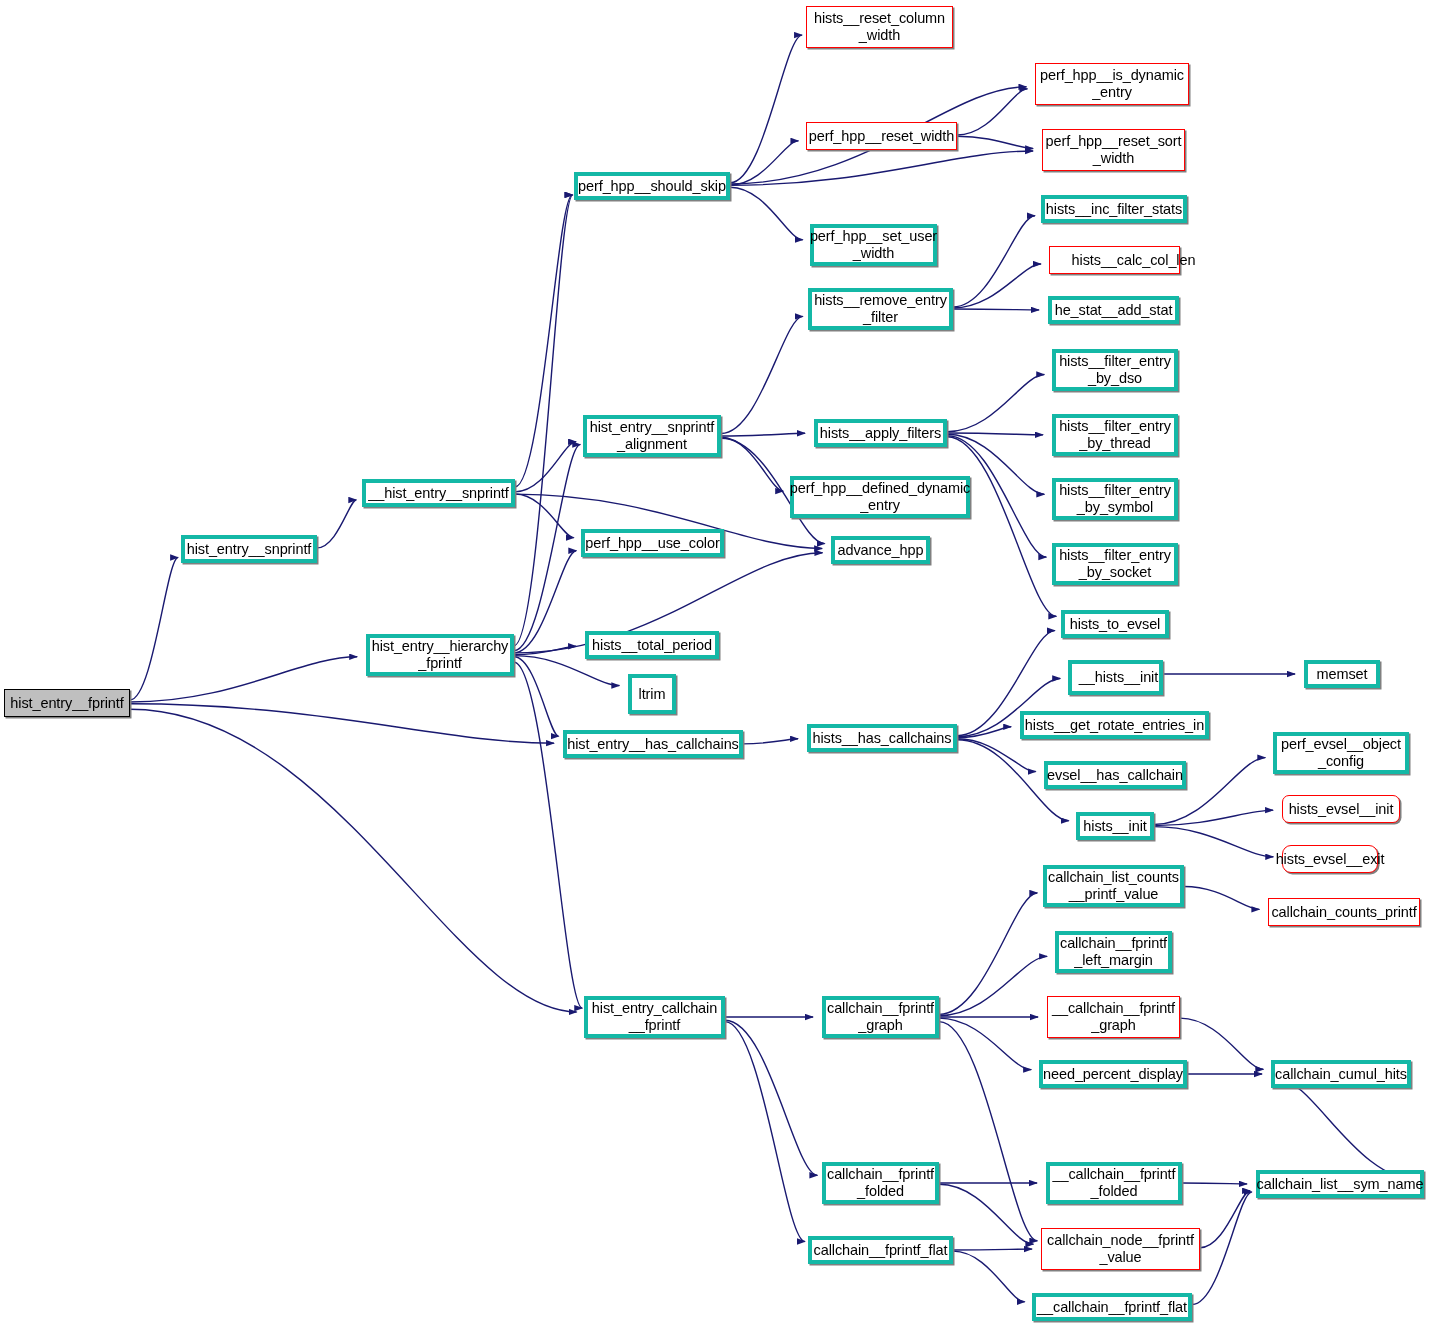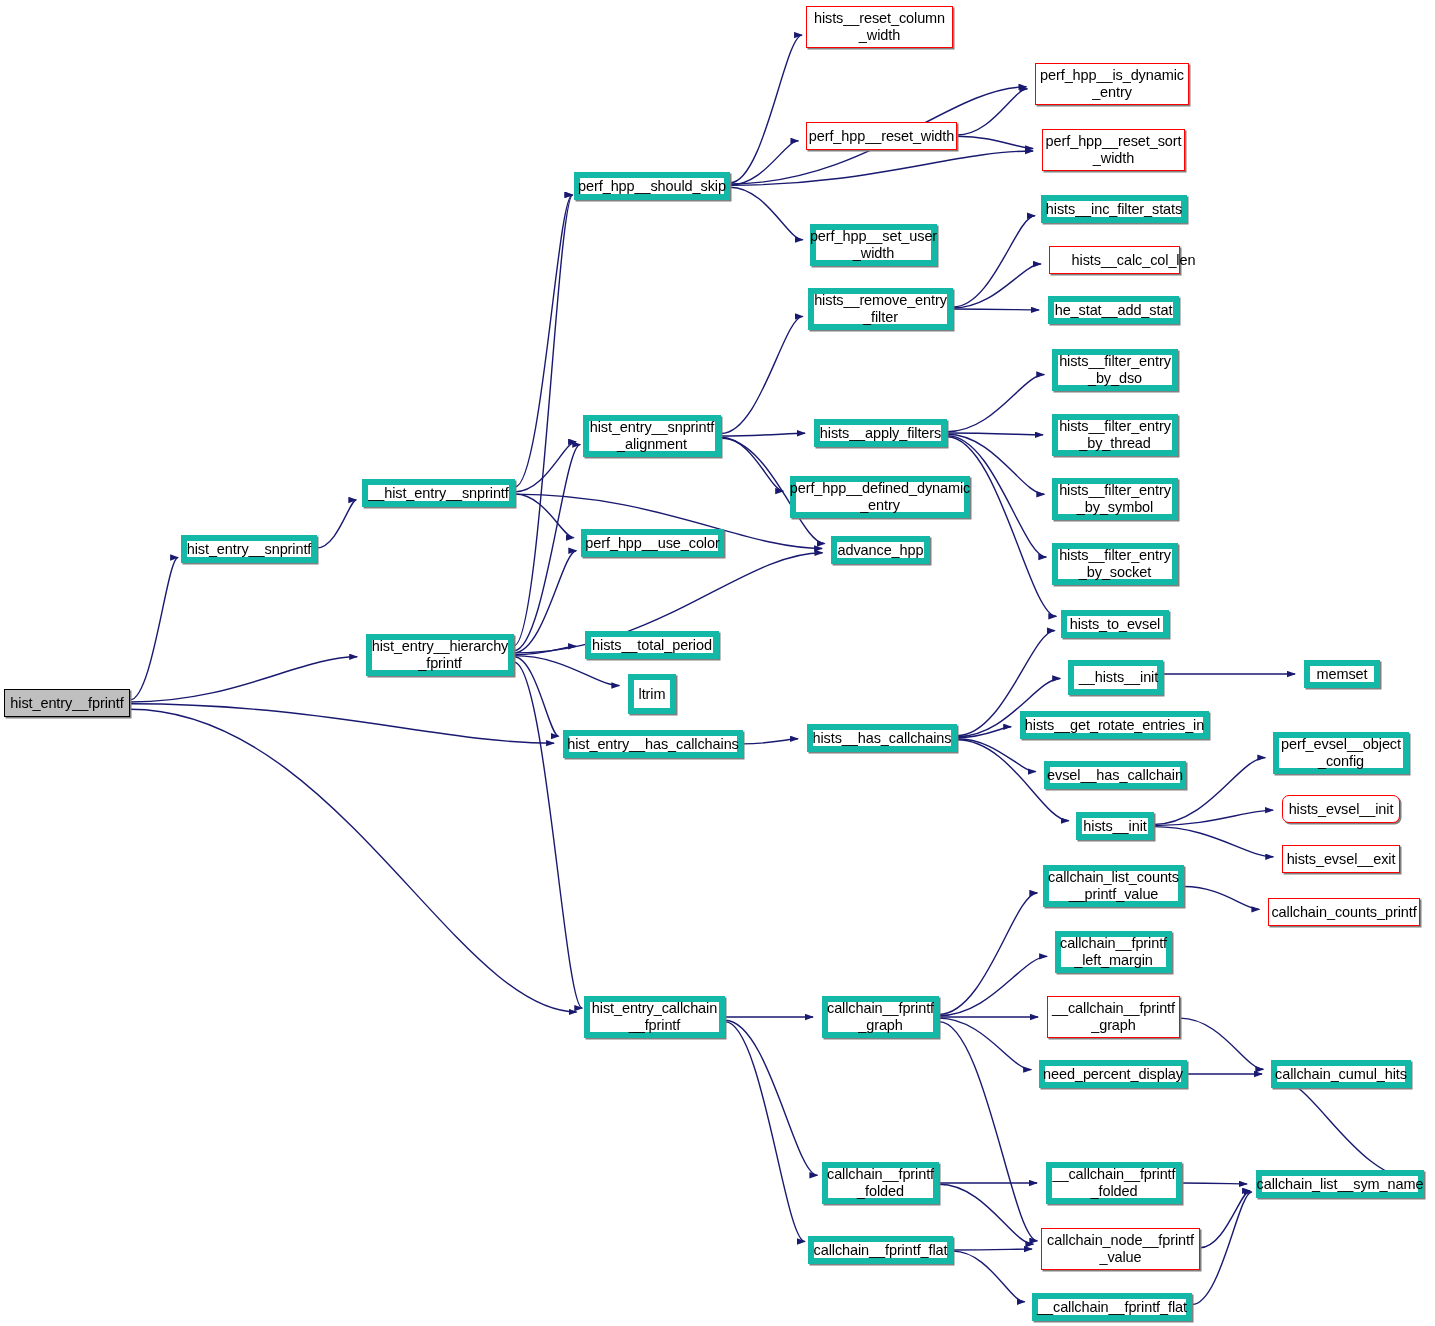--- a/index.html
+++ b/index.html
@@ -23,21 +23,21 @@
     pointer-events: none;
   }
   .node {
     position: absolute;
     box-sizing: border-box;
     display: flex;
     align-items: center;
     justify-content: center;
     text-align: center;
     background: #ffffff;
-    border: 6px solid #14b8a6;
+    border: 4px solid #14b8a6;
     color: #000000;
     font-size: 14.5px;
     line-height: 17px;
     letter-spacing: -0.1px;
     white-space: pre-line;
     z-index: 5;
   }
   .node.red {
     border: 1.6px solid #ff0000;
   }
@@ -176,21 +176,21 @@
 _by_socket</div>
       <div class="node shadow" style="left: 1061px; top: 610px; width: 108px; height: 28px;">hists_to_evsel</div>
       <div class="node shadow" style="left: 1068px; top: 660px; width: 95px; height: 35px; padding-left: 6px;">__hists__init</div>
       <div class="node shadow" style="left: 1020px; top: 711px; width: 189px; height: 28px;">hists__get_rotate_entries_in</div>
       <div class="node shadow" style="left: 1044px; top: 761px; width: 142px; height: 28px;">evsel__has_callchain</div>
       <div class="node shadow" style="left: 1076px; top: 812px; width: 78px; height: 28px;">hists__init</div>
       <div class="node shadow" style="left: 1304px; top: 660px; width: 76px; height: 28px;">memset</div>
       <div class="node shadow" style="left: 1273px; top: 732px; width: 136px; height: 42px;">perf_evsel__object
 _config</div>
       <div class="node shadow red" style="left: 1282px; top: 795px; width: 118px; height: 28px; border-radius: 7px;">hists_evsel__init</div>
-      <div class="node shadow red" style="left: 1282px; top: 845px; width: 118px; height: 28px;">hists_evsel__exit</div>
+      <div class="node shadow red" style="left: 1282px; top: 845px; width: 96px; height: 28px; border-radius: 9px;">hists_evsel__exit</div>
       <div class="node shadow" style="left: 1043px; top: 865px; width: 141px; height: 42px;">callchain_list_counts
 __printf_value</div>
       <div class="node shadow red" style="left: 1268px; top: 898px; width: 152px; height: 28px;">callchain_counts_printf</div>
       <div class="node shadow" style="left: 1055px; top: 931px; width: 117px; height: 42px;">callchain__fprintf
 _left_margin</div>
       <div class="node shadow red" style="left: 1047px; top: 996px; width: 133px; height: 42px;">__callchain__fprintf
 _graph</div>
       <div class="node shadow" style="left: 1039px; top: 1060px; width: 148px; height: 28px;">need_percent_display</div>
       <div class="node shadow" style="left: 1271px; top: 1060px; width: 140px; height: 28px;">callchain_cumul_hits</div>
       <div class="node shadow" style="left: 1046px; top: 1162px; width: 136px; height: 42px;">__callchain__fprintf

